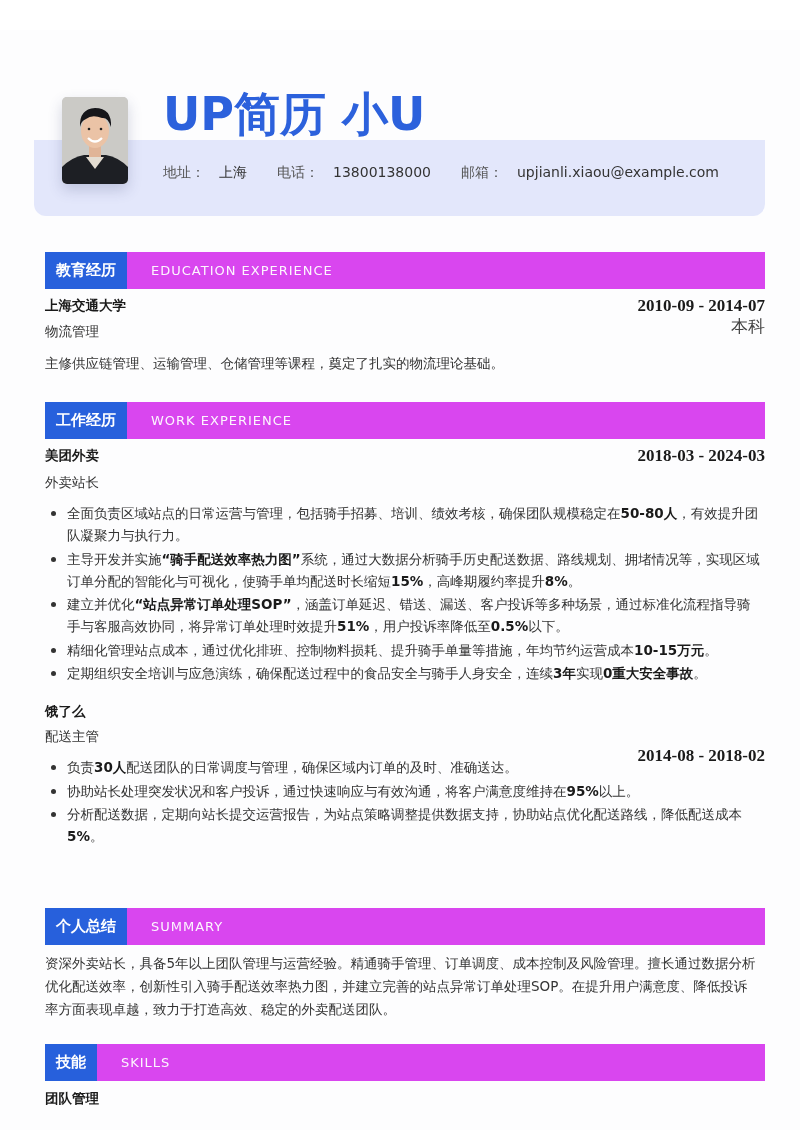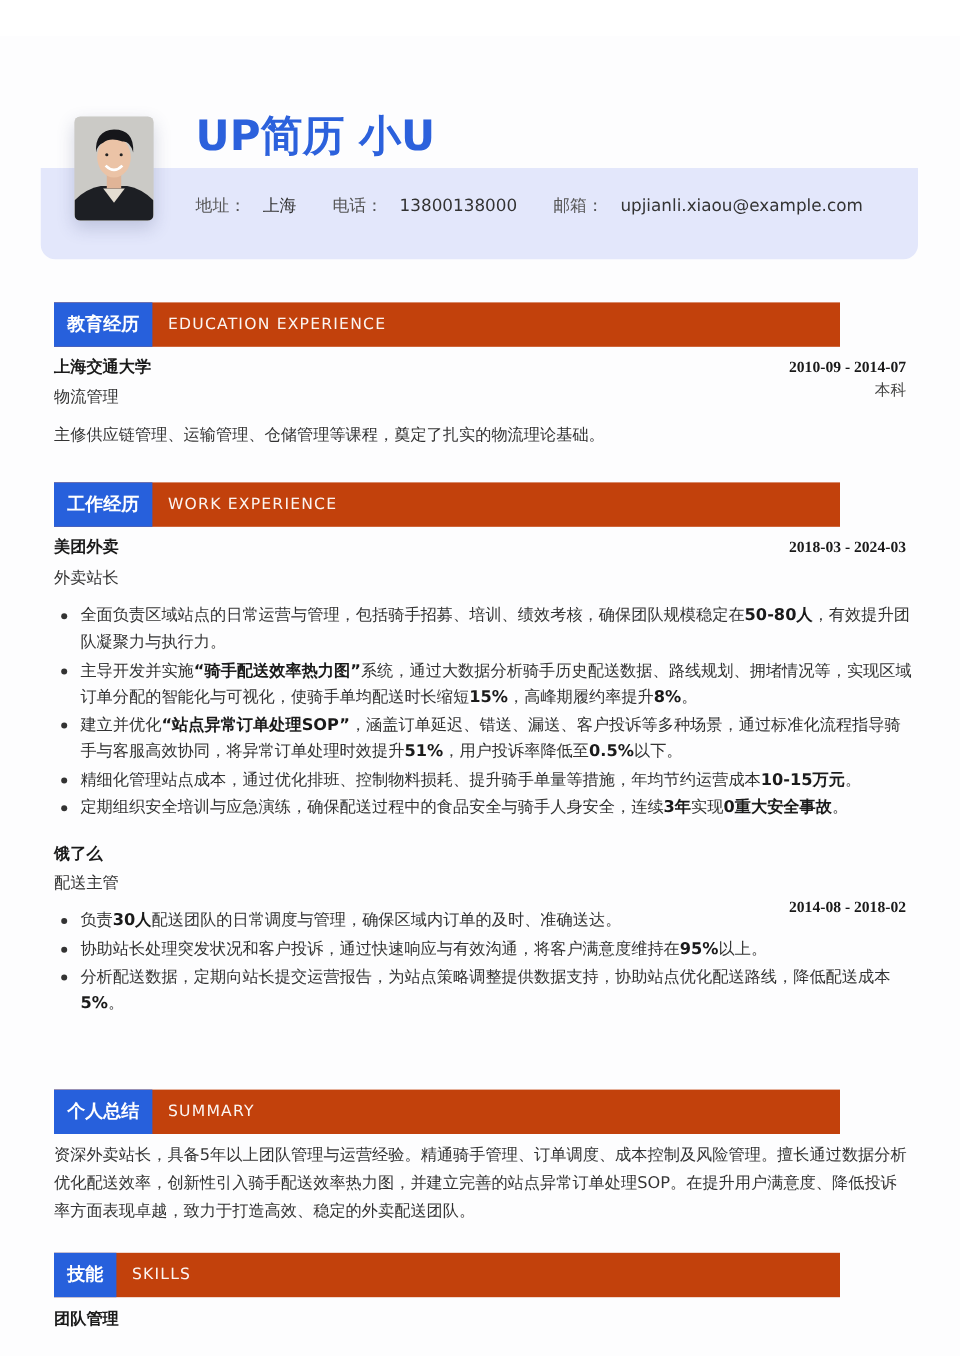--- a/index.html
+++ b/index.html
@@ -5,33 +5,33 @@
   * { box-sizing: border-box; margin: 0; padding: 0; }
   html, body { width: 800px; height: 1130px; background: #ffffff; overflow: hidden; }
   body { font-family: "DejaVu Sans", "Liberation Sans", sans-serif; color: #222; position: relative; }
 
   .page-bg { position: absolute; left: 0; top: 30px; width: 800px; height: 1100px; background: #fdfdfe; }
 
   
   .header-card { position: absolute; left: 34px; top: 66px; width: 731px; height: 150px; background: #fdfdfe; border-radius: 0 0 14px 14px; }
   .header-band { position: absolute; left: 34px; top: 140px; width: 731px; height: 76px; background: #e3e7fb; border-radius: 0 0 12px 12px; }
   .photo { position: absolute; left: 62px; top: 97px; width: 66px; height: 87px; border-radius: 5px; overflow: hidden; box-shadow: 0 6px 14px rgba(60,70,120,0.22); background: #cfcfcc; }
-  .name { position: absolute; left: 163px; top: 92px; font-size: 35px; font-weight: bold; color: #2c61dc; letter-spacing: 0px; line-height: 44px; }
+  .name { position: absolute; left: 163px; top: 92px; font-size: 46px; font-weight: bold; color: #2c61dc; letter-spacing: 0px; line-height: 44px; }
   .contact { position: absolute; left: 163px; top: 163px; font-size: 14px; color: #333; display: flex; gap: 0; line-height: 18px; }
   .contact .lbl { color: #555; margin-right: 14px; }
   .contact .val { margin-right: 30px; color: #333; }
 
   
-  .sec { position: absolute; left: 45px; width: 655px; height: 37px; background: #c2410c; display: flex; align-items: center; }
+  .sec { position: absolute; left: 45px; width: 720px; height: 37px; background: #d946ef; display: flex; align-items: center; }
   .sec .cn { background: #2760dc; color: #fff; height: 37px; display: flex; align-items: center; padding: 0 11px; font-size: 15px; font-weight: bold; }
-  .sec .en { color: #fff; font-size: 13px; letter-spacing: 1px; padding-left: 13px; opacity: 0.95; }
+  .sec .en { color: #fff; font-size: 13px; letter-spacing: 1px; padding-left: 24px; opacity: 0.95; }
 
   .txt { position: absolute; font-size: 13.5px; color: #333; line-height: 22px; }
   .bold { font-weight: bold; color: #1a1a1a; font-family: Liberation Serif, serif; }
-  .right { position: absolute; right: 45px; font-size: 13px; color: #1a1a1a; text-align: left; line-height: 20px; }
+  .right { position: absolute; right: 35px; font-size: 17px; color: #1a1a1a; text-align: left; line-height: 20px; }
   .right.bold { font-weight: bold; }
 
   ul.bullets { position: absolute; left: 45px; width: 715px; list-style: none; font-size: 13.5px; color: #333; line-height: 22px; }
   ul.bullets li { position: relative; padding-left: 22px; margin-bottom: 1.5px; }
   ul.bullets li::before { content: ""; position: absolute; left: 6px; top: 9px; width: 5px; height: 5px; border-radius: 50%; background: #333; }
   ul.bullets b { color: #1a1a1a; }
 </style>
 </head>
 <body>
 

